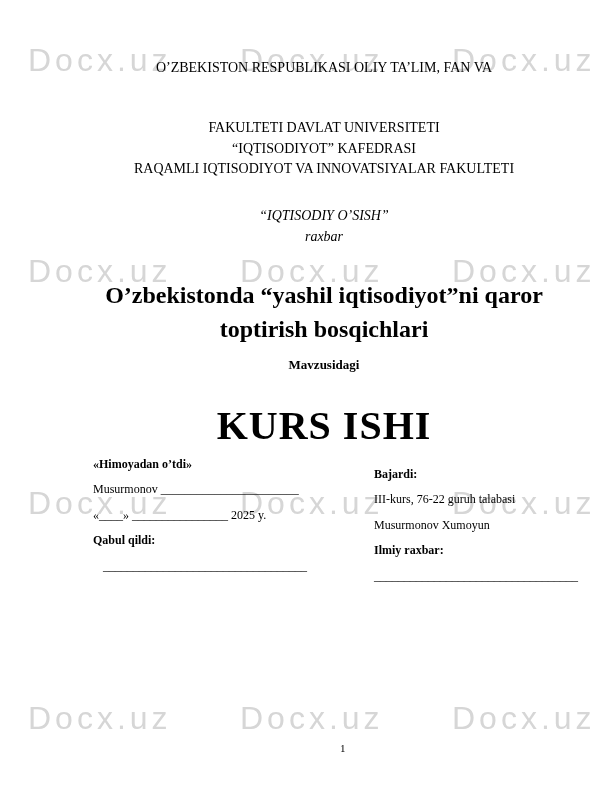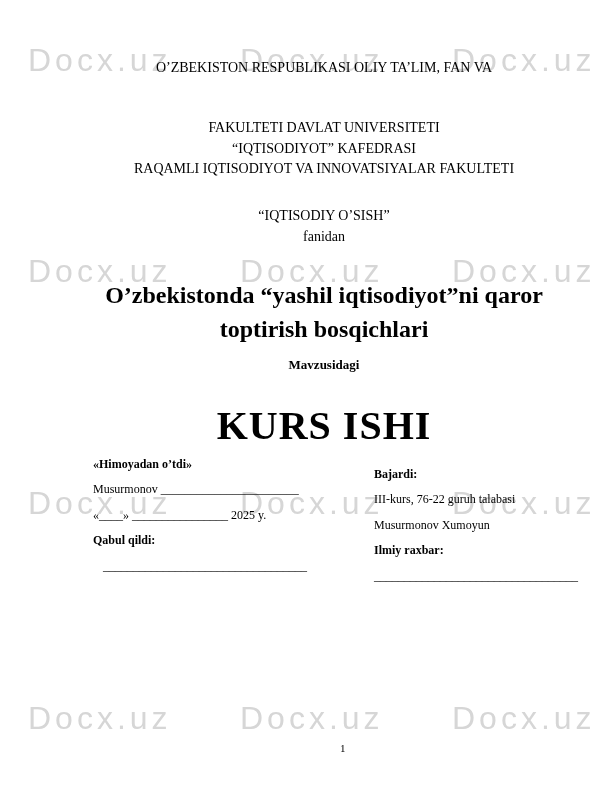--- a/index.html
+++ b/index.html
@@ -49,20 +49,21 @@
   }
   .university {
     top: 118px;
     font-size: 14px;
     line-height: 20.5px;
   }
   .subject {
     top: 205px;
     font-size: 14px;
     line-height: 21px;
+    font-style: italic;
   }
   .main-title {
     top: 278px;
     font-size: 24px;
     font-weight: bold;
     line-height: 34px;
   }
   .topic-label {
     top: 357px;
     font-size: 13px;
@@ -133,21 +134,21 @@
     </div>
 
     <div class="center-block university">
       <div>FAKULTETI DAVLAT UNIVERSITETI</div>
       <div>“IQTISODIYOT” KAFEDRASI</div>
       <div>RAQAMLI IQTISODIYOT VA INNOVATSIYALAR FAKULTETI</div>
     </div>
 
     <div class="center-block subject">
       <div>“IQTISODIY O’SISH”</div>
-      <div>fanidan</div>
+      <div>raxbar</div>
     </div>
 
     <div class="center-block main-title">
       <div>O’zbekistonda “yashil iqtisodiyot”ni qaror</div>
       <div>toptirish bosqichlari</div>
     </div>
 
     <div class="center-block topic-label">Mavzusidagi</div>
 
     <div class="center-block work-type">KURS ISHI</div>

